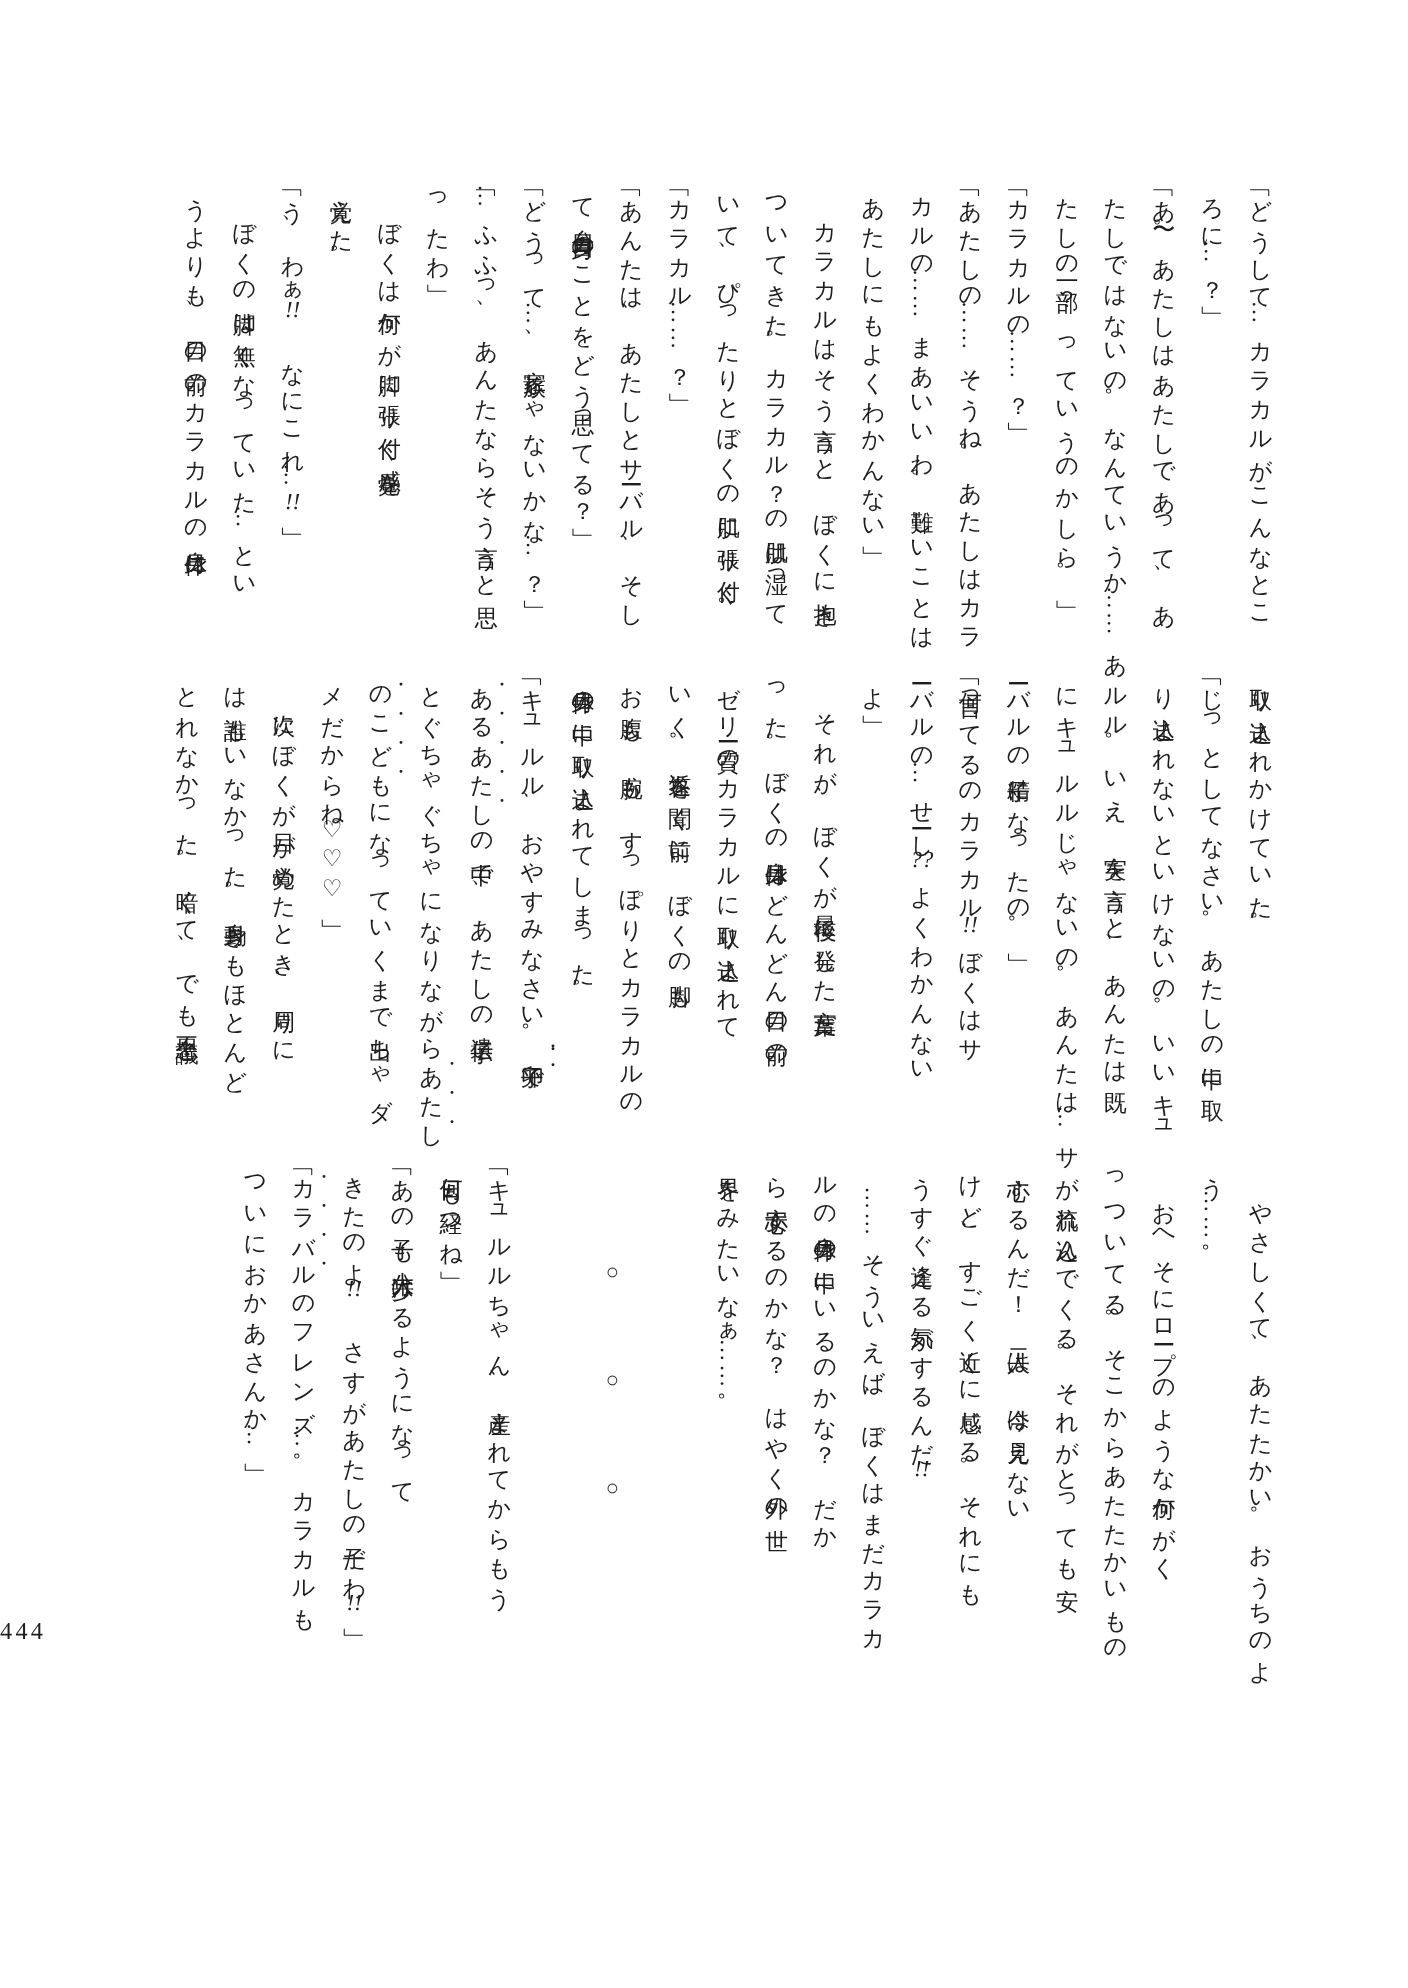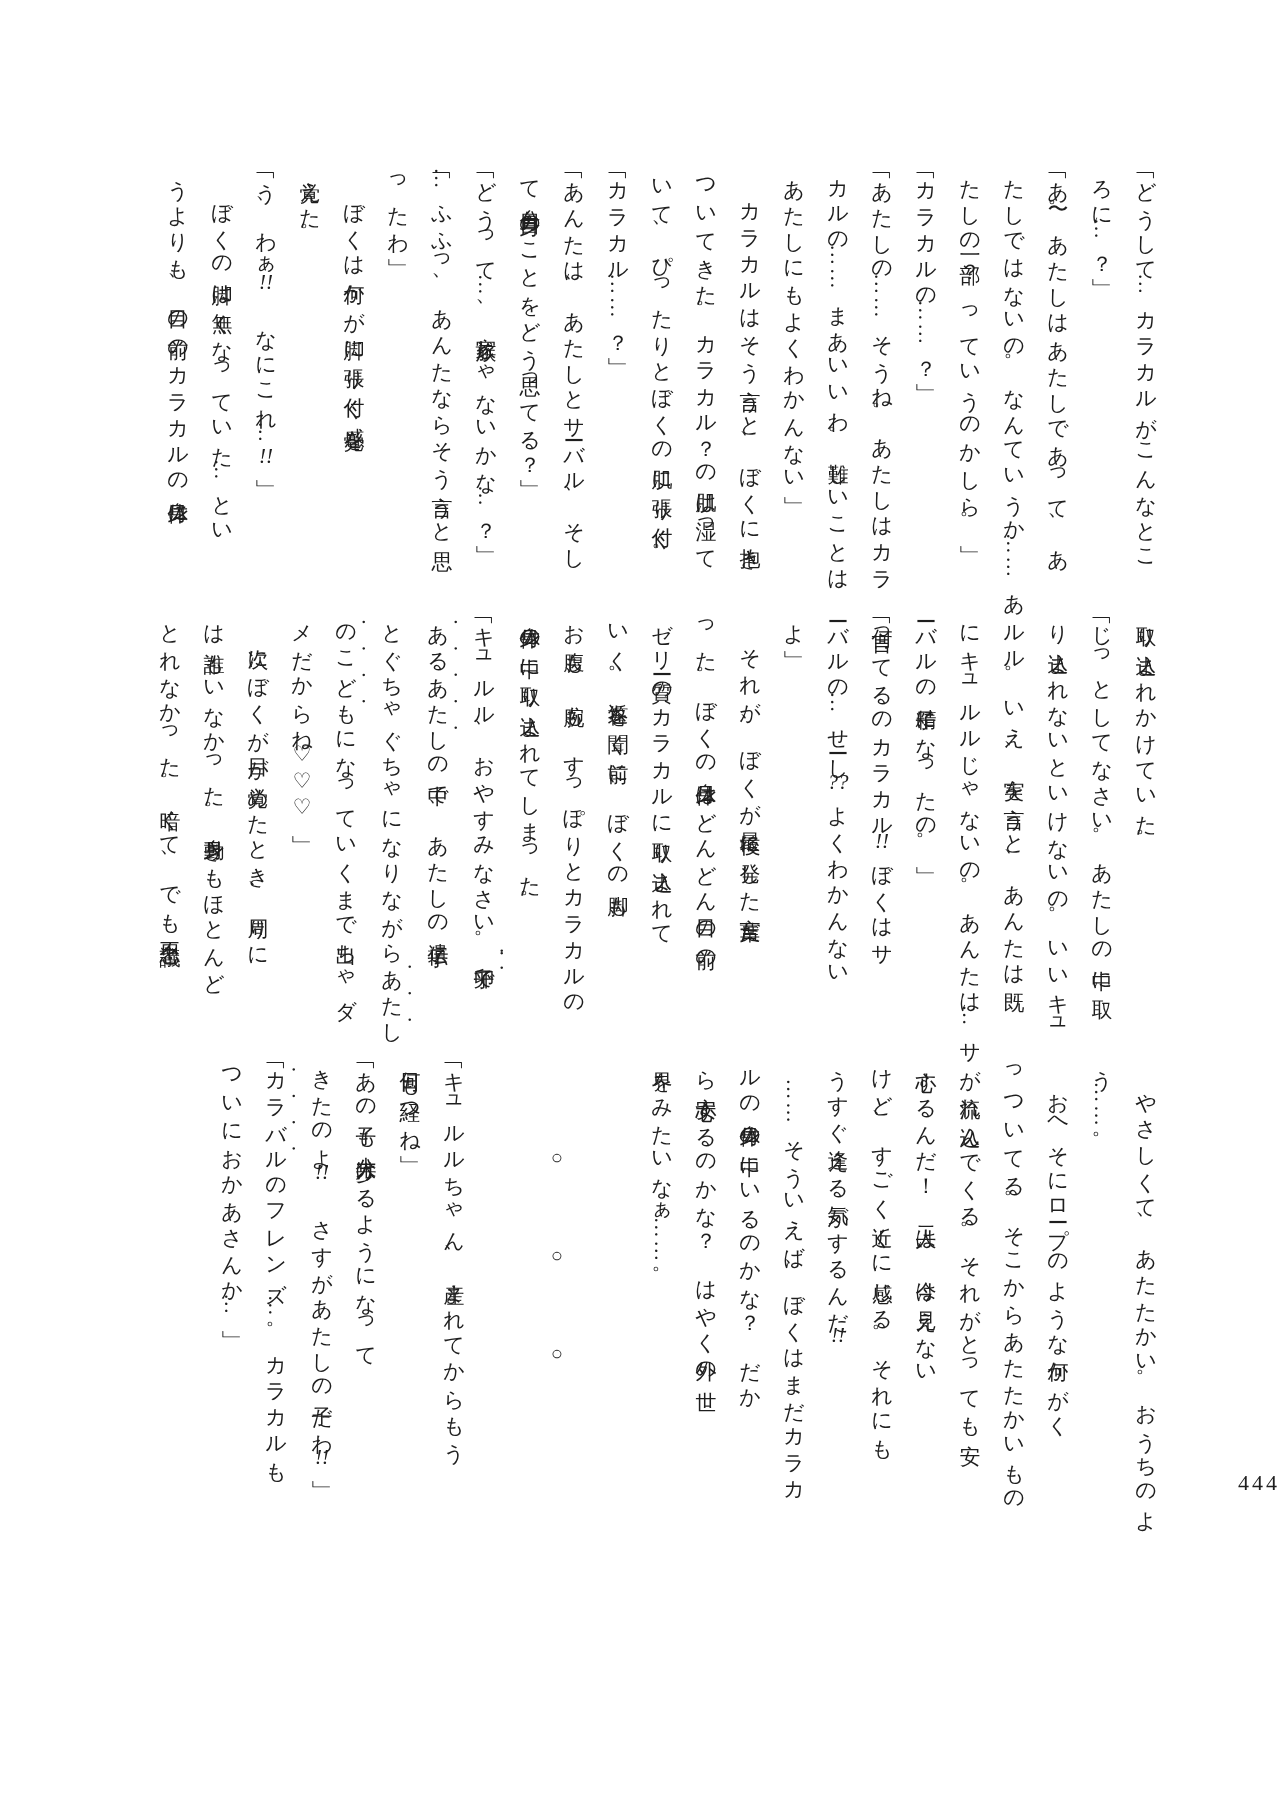--- a/index.html
+++ b/index.html
@@ -50,21 +50,21 @@
     gap:78px;
     height:400px;
     width:24px;
     margin-left:70px;
     margin-right:70px;
   }
   .circle { font-size:20px; line-height:20px; color:#2a2a2a; }
   .page-number {
     position:absolute;
     top:1470px; left:0; right:0;
-    text-align:right;
+    text-align:left;
     font-size:22px;
     letter-spacing:3px;
     color:#1e1e1e;
     font-family:"Liberation Serif","DejaVu Serif",serif;
   }
 </style>
 </head>
 <body>
 
 <div class="page">

